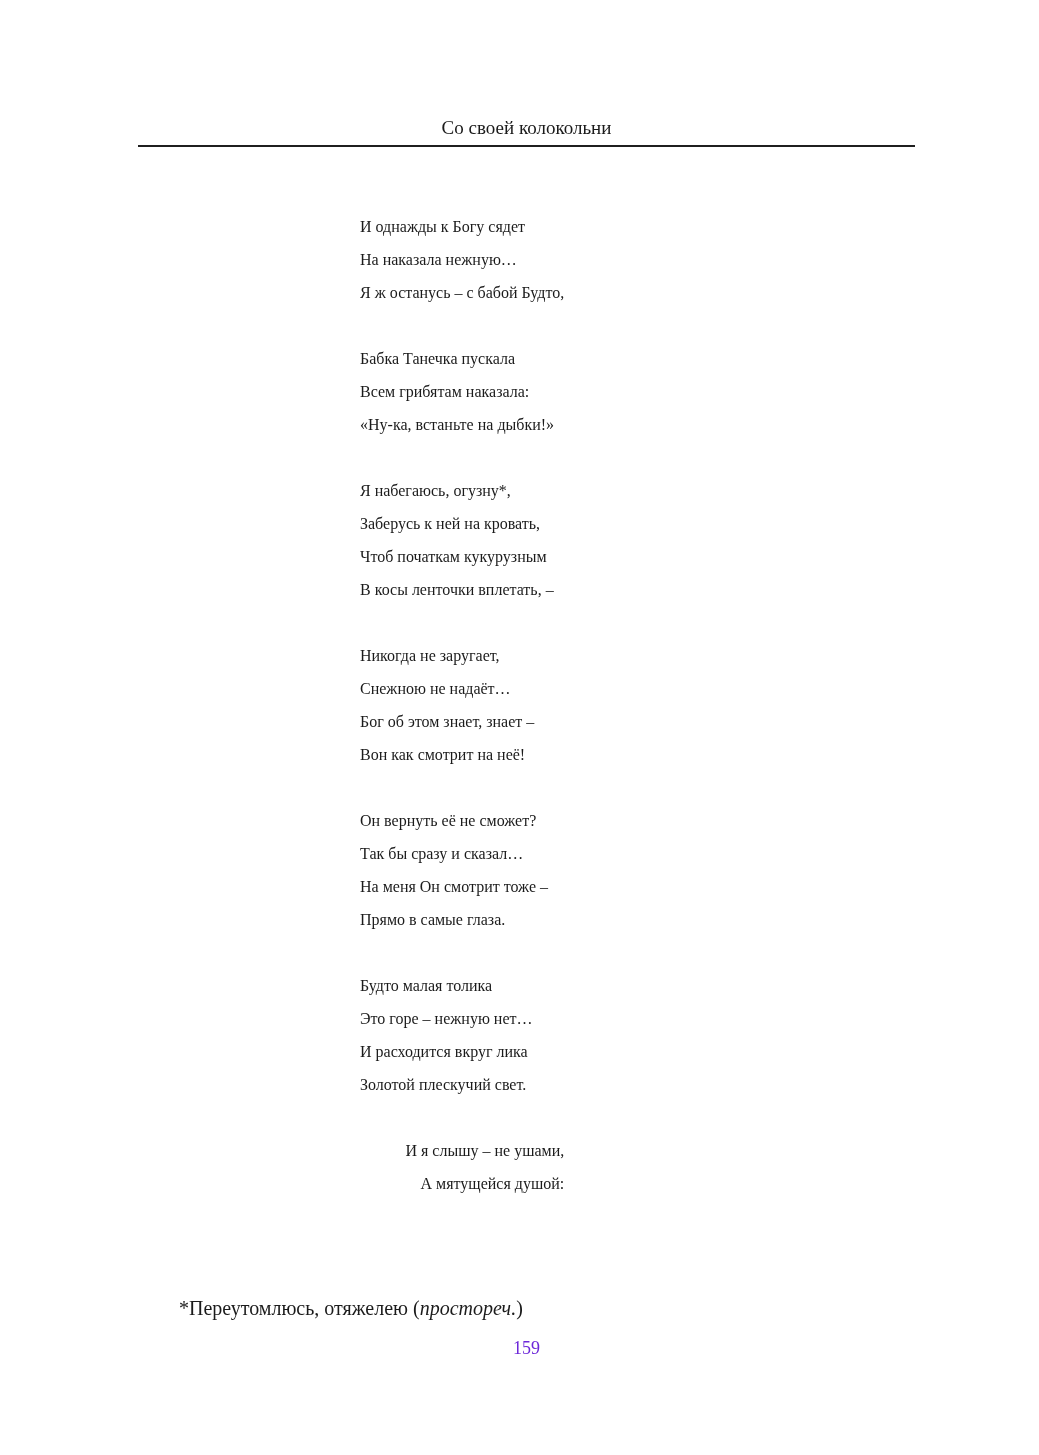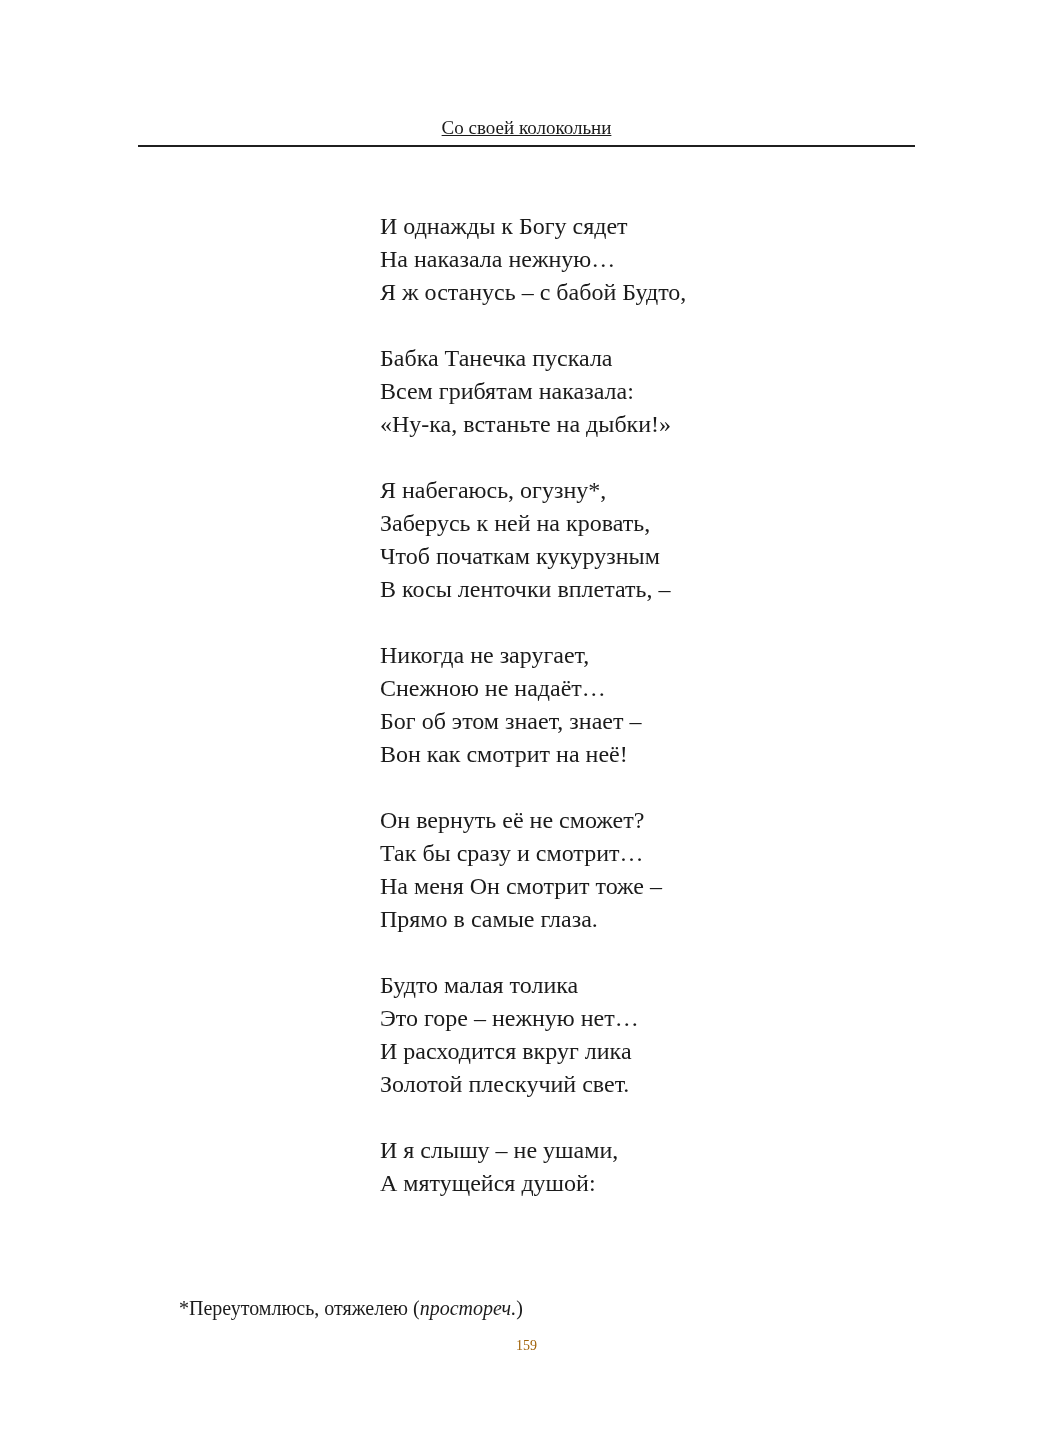--- a/index.html
+++ b/index.html
@@ -15,67 +15,66 @@
     font-family: "Liberation Serif", "DejaVu Serif", serif;
     color: #1a1a1a;
     overflow: hidden;
   }
   .running-header {
     position: absolute;
     top: 117px;
     left: 138px;
     width: 777px;
     text-align: center;
-    text-decoration: underline;
   }
   .running-header-title {
     font-size: 19px;
     line-height: 22px;
     color: #1b1b1b;
   }
   .header-rule {
     margin-top: 6px;
     height: 2px;
     background: #1f1f1f;
   }
   .poem {
     position: absolute;
     left: 360px;
     top: 210px;
-    font-size: 24px;
+    font-size: 16px;
     line-height: 33px;
     color: #1b1b1b;
     white-space: nowrap;
-    margin-left: 20px;
   }
   .stanza {
     margin: 0 0 33px 0;
   }
   .stanza:last-child {
     margin-bottom: 0;
+    text-align: right;
   }
   .footnote {
     position: absolute;
     left: 179px;
     top: 1296px;
     font-size: 20px;
     line-height: 24px;
     color: #1b1b1b;
   }
   .footnote .italic {
     font-style: italic;
   }
   .page-number {
     position: absolute;
     top: 1338px;
     left: 138px;
     width: 777px;
     text-align: center;
-    font-size: 14px;
-    color: #a16207;
+    font-size: 18px;
+    color: #6d28d9;
   }
 </style>
 </head>
 <body>
 
 <div class="page">
 
   <div class="running-header">
     <div class="running-header-title">Со своей колокольни</div>
     <div class="header-rule"></div>
@@ -99,21 +98,21 @@
         <div class="poem-line">В косы ленточки вплетать, –</div>
       </div>
       <div class="stanza">
         <div class="poem-line">Никогда не заругает,</div>
         <div class="poem-line">Снежною не надаёт…</div>
         <div class="poem-line">Бог об этом знает, знает –</div>
         <div class="poem-line">Вон как смотрит на неё!</div>
       </div>
       <div class="stanza">
         <div class="poem-line">Он вернуть её не сможет?</div>
-        <div class="poem-line">Так бы сразу и смотрит…</div>
+        <div class="poem-line">Так бы сразу и сказал…</div>
         <div class="poem-line">На меня Он смотрит тоже –</div>
         <div class="poem-line">Прямо в самые глаза.</div>
       </div>
       <div class="stanza">
         <div class="poem-line">Будто малая толика</div>
         <div class="poem-line">Это горе – нежную нет…</div>
         <div class="poem-line">И расходится вкруг лика</div>
         <div class="poem-line">Золотой плескучий свет.</div>
       </div>
       <div class="stanza">

